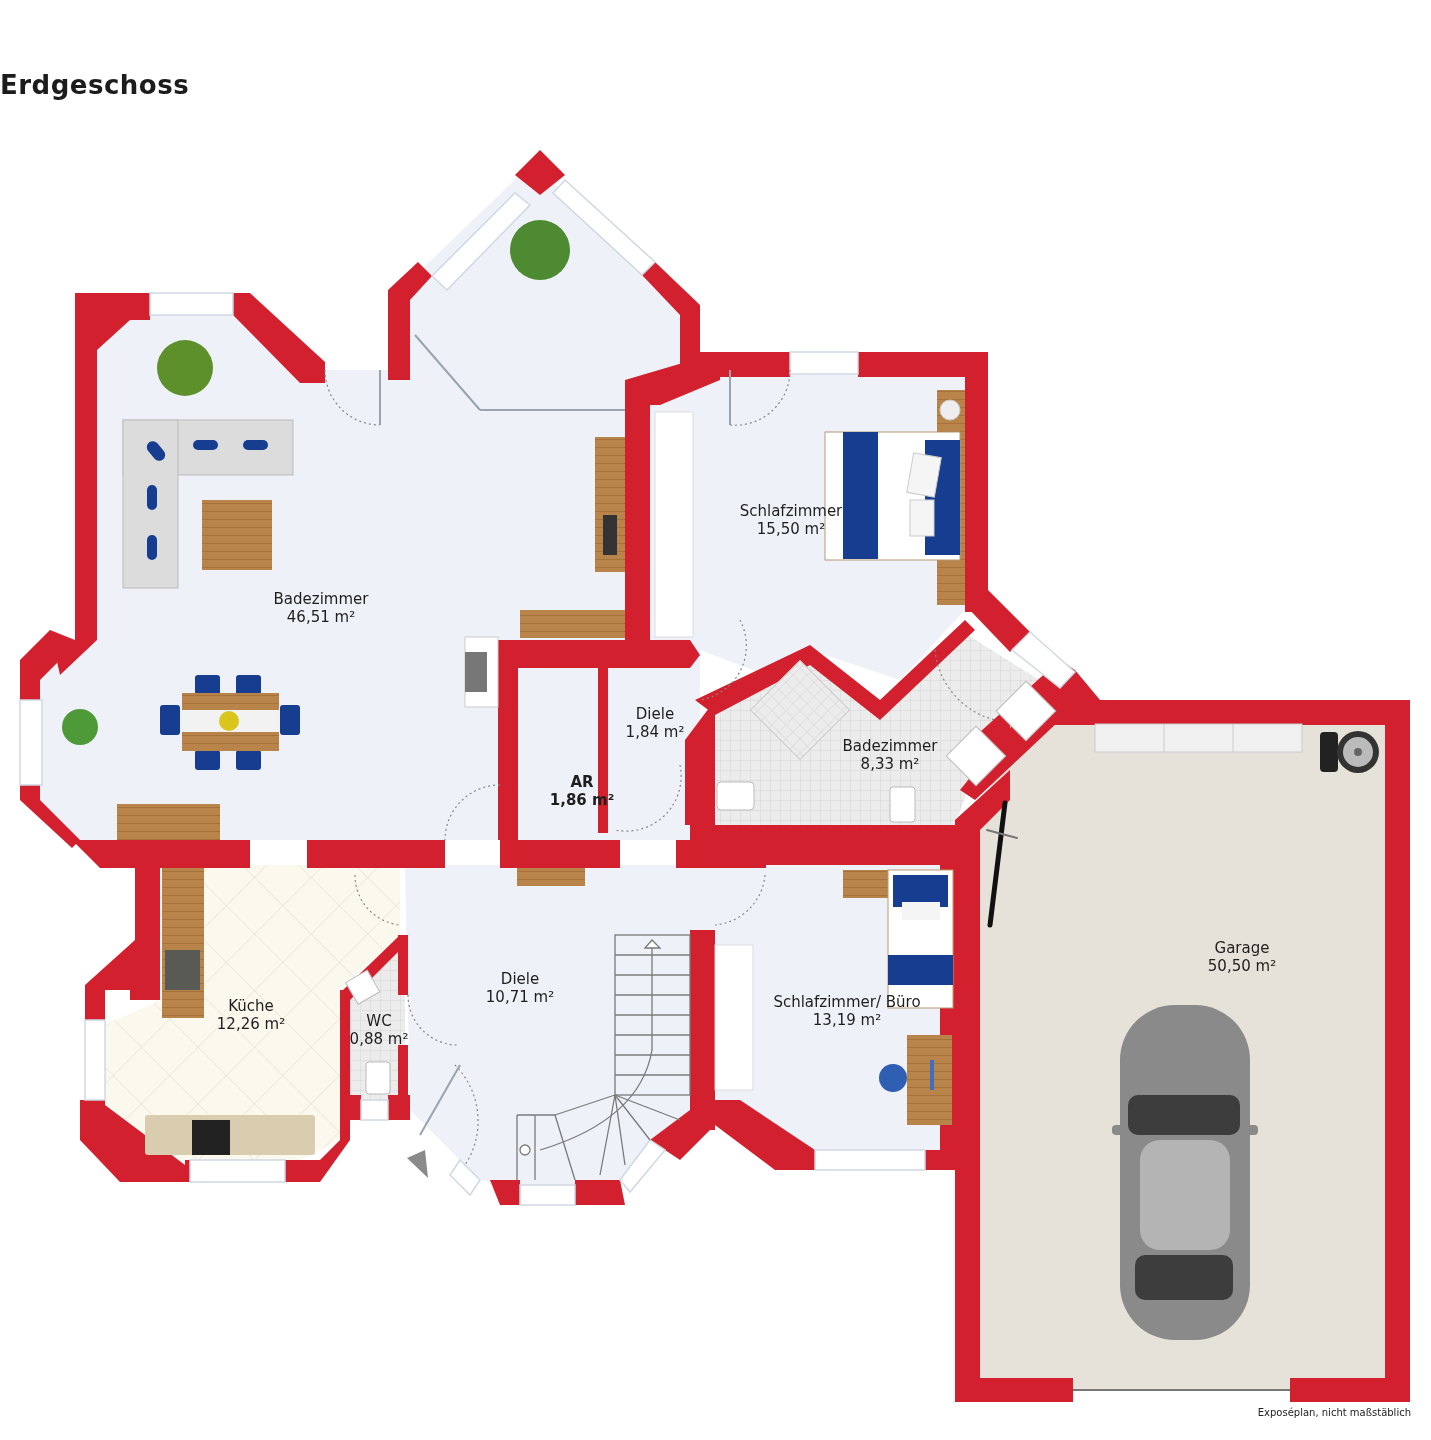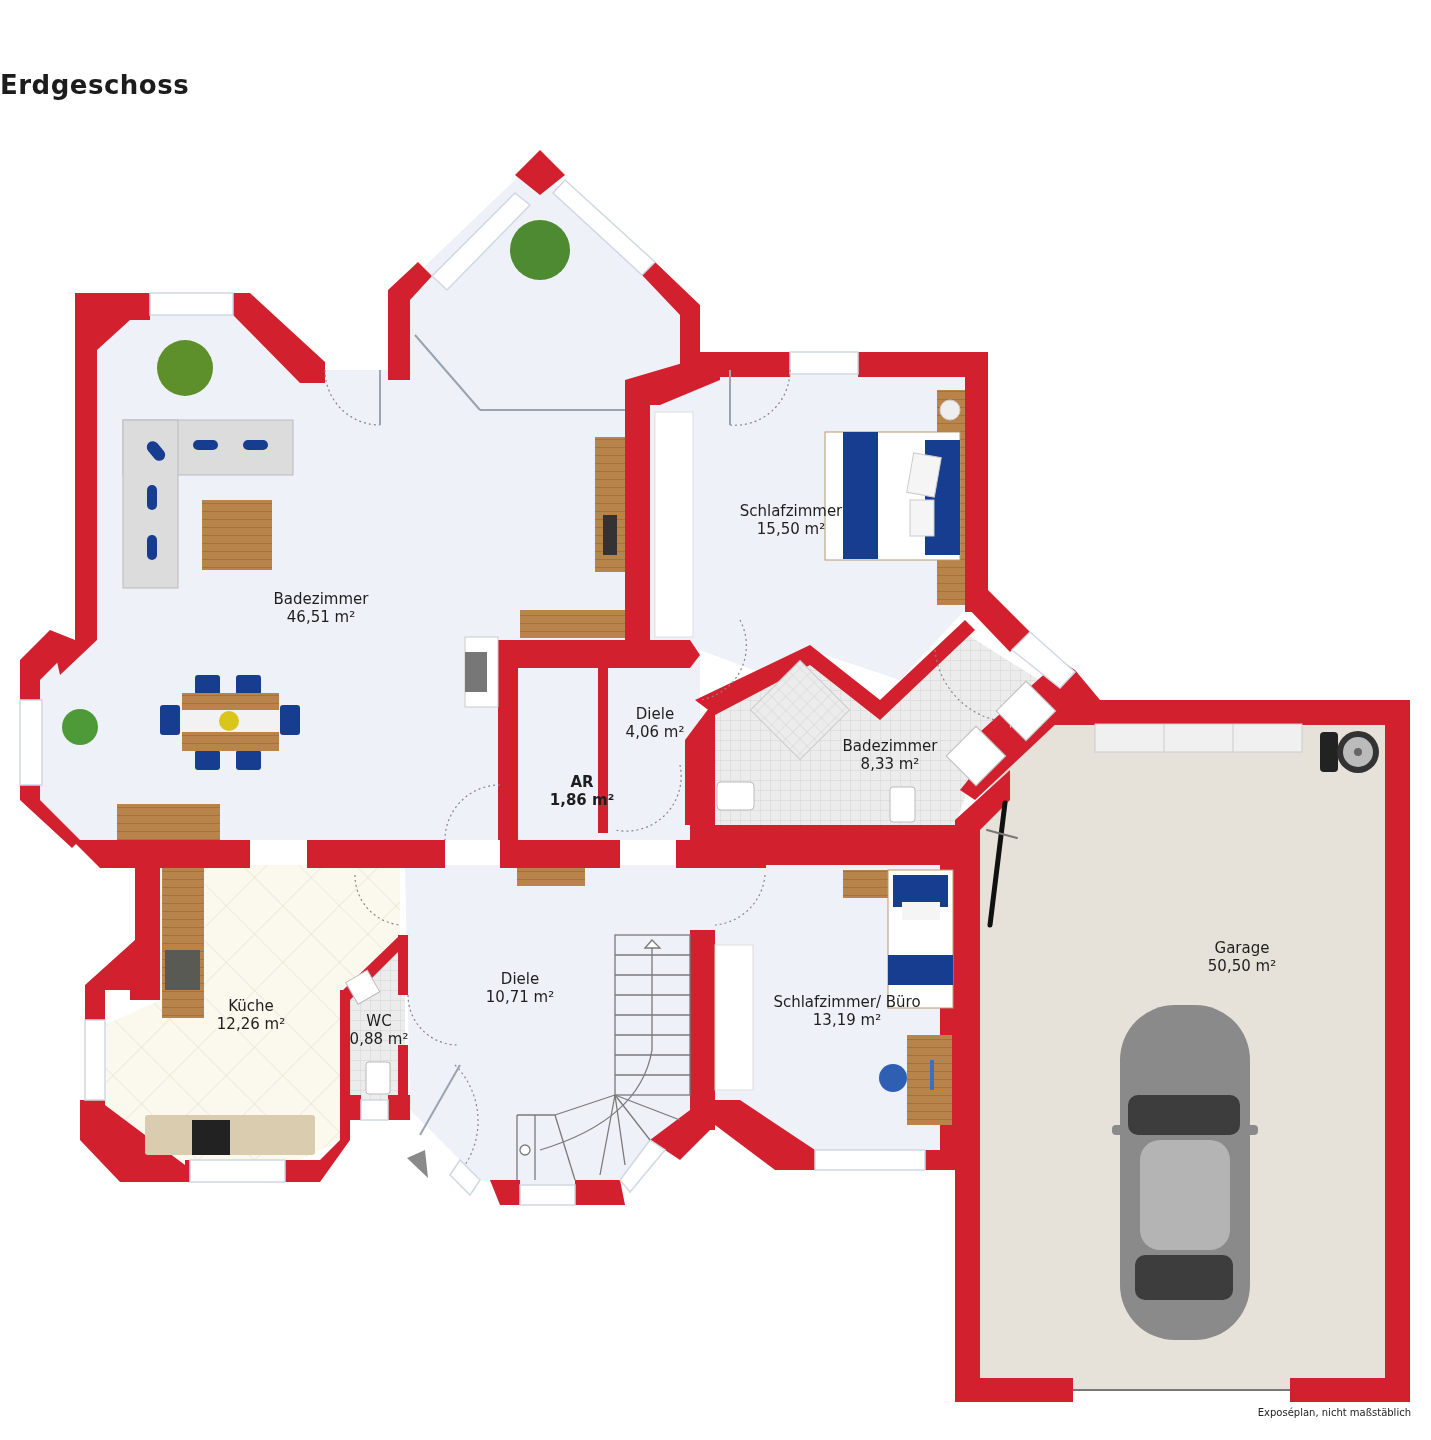--- a/index.html
+++ b/index.html
@@ -284,21 +284,21 @@
 <div class="room-label" style="left:321px; top:590px;">
   <span>Badezimmer</span>
   <span class="area">46,51 m²</span>
 </div>
 <div class="room-label" style="left:759px; top:502px;margin-left:32px;">
   <span>Schlafzimmer</span>
   <span class="area">15,50 m²</span>
 </div>
 <div class="room-label" style="left:655px; top:705px;">
   <span>Diele</span>
-  <span class="area">4,06 m²</span>
+  <span class="area">1,84 m²</span>
 </div>
 <div class="room-label" style="left:582px; top:773px;font-weight:bold;">
   <span>AR</span>
   <span class="area">1,86 m²</span>
 </div>
 <div class="room-label" style="left:890px; top:737px;">
   <span>Badezimmer</span>
   <span class="area">8,33 m²</span>
 </div>
 <div class="room-label" style="left:251px; top:997px;">

